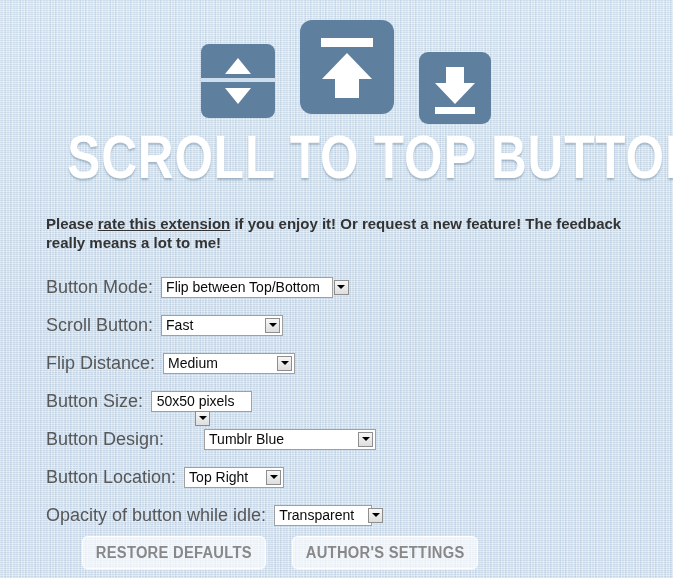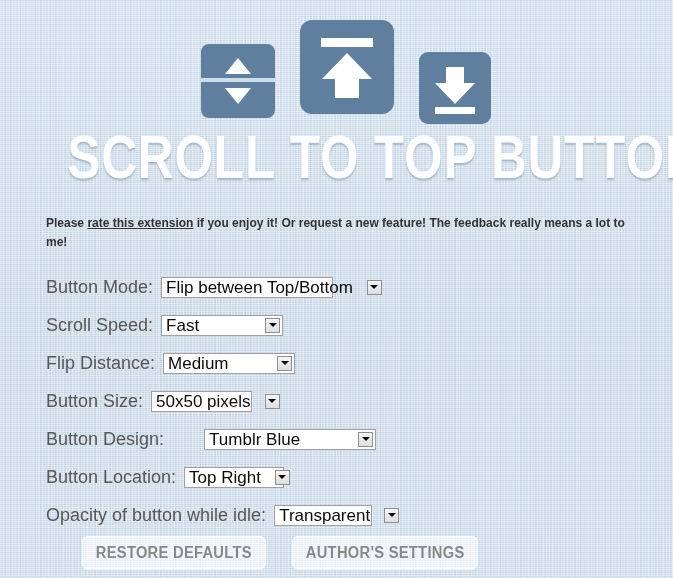--- a/index.html
+++ b/index.html
@@ -96,21 +96,21 @@
     white-space: nowrap;
   }
 
   
   .desc {
     position: absolute;
     left: 46px;
     top: 214px;
     width: 590px;
     color: #333333;
-    font-size: 12px;
+    font-size: 15px;
     font-weight: bold;
     line-height: 19px;
   }
   .desc a {
     color: #333333;
     text-decoration: underline;
   }
 
   
   .form {
@@ -132,21 +132,21 @@
   }
   .select {
     display: inline-flex;
     align-items: center;
     justify-content: space-between;
     height: 21px;
     background: #ffffff;
     border: 1px solid #a0a0a0;
     box-sizing: border-box;
     padding: 0 2px 0 4px;
-    font-size: 17px;
+    font-size: 14px;
     color: #0a0a0a;
     white-space: nowrap;
   }
   .select .sel-value {
     padding-right: 14px;
     line-height: 19px;
   }
   .select .sel-arrow {
     width: 15px;
     height: 15px;
@@ -163,21 +163,21 @@
     width: 0;
     height: 0;
     border-left: 4px solid transparent;
     border-right: 4px solid transparent;
     border-top: 4px solid #000000;
   }
   
   .w-mode   { width: 172px; }
   .w-speed  { width: 122px; }
   .w-flip   { width: 132px; }
-  .w-size   { width: 101px; }
+  .w-size   { width: 101px; flex-direction: column; }
   .w-design { width: 172px; margin-left: 32px; }
   .w-loc    { width: 100px; }
   .w-opac   { width: 98px; }
 
   
   .buttons {
     position: absolute;
     left: 46px;
     top: 536px;
     display: flex;
@@ -246,21 +246,21 @@
       <span class="row-label">Button Mode:</span>
       <span class="select w-mode">
         <span class="sel-value">Flip between Top/Bottom</span>
         <span class="sel-arrow">
             <i></i>
           </span>
       </span>
     </div>
 
     <div class="row">
-      <span class="row-label">Scroll Speed:</span>
+      <span class="row-label">Scroll Button:</span>
       <span class="select w-speed">
         <span class="sel-value">Fast</span>
         <span class="sel-arrow">
             <i></i>
           </span>
       </span>
     </div>
 
     <div class="row">
       <span class="row-label">Flip Distance:</span>

